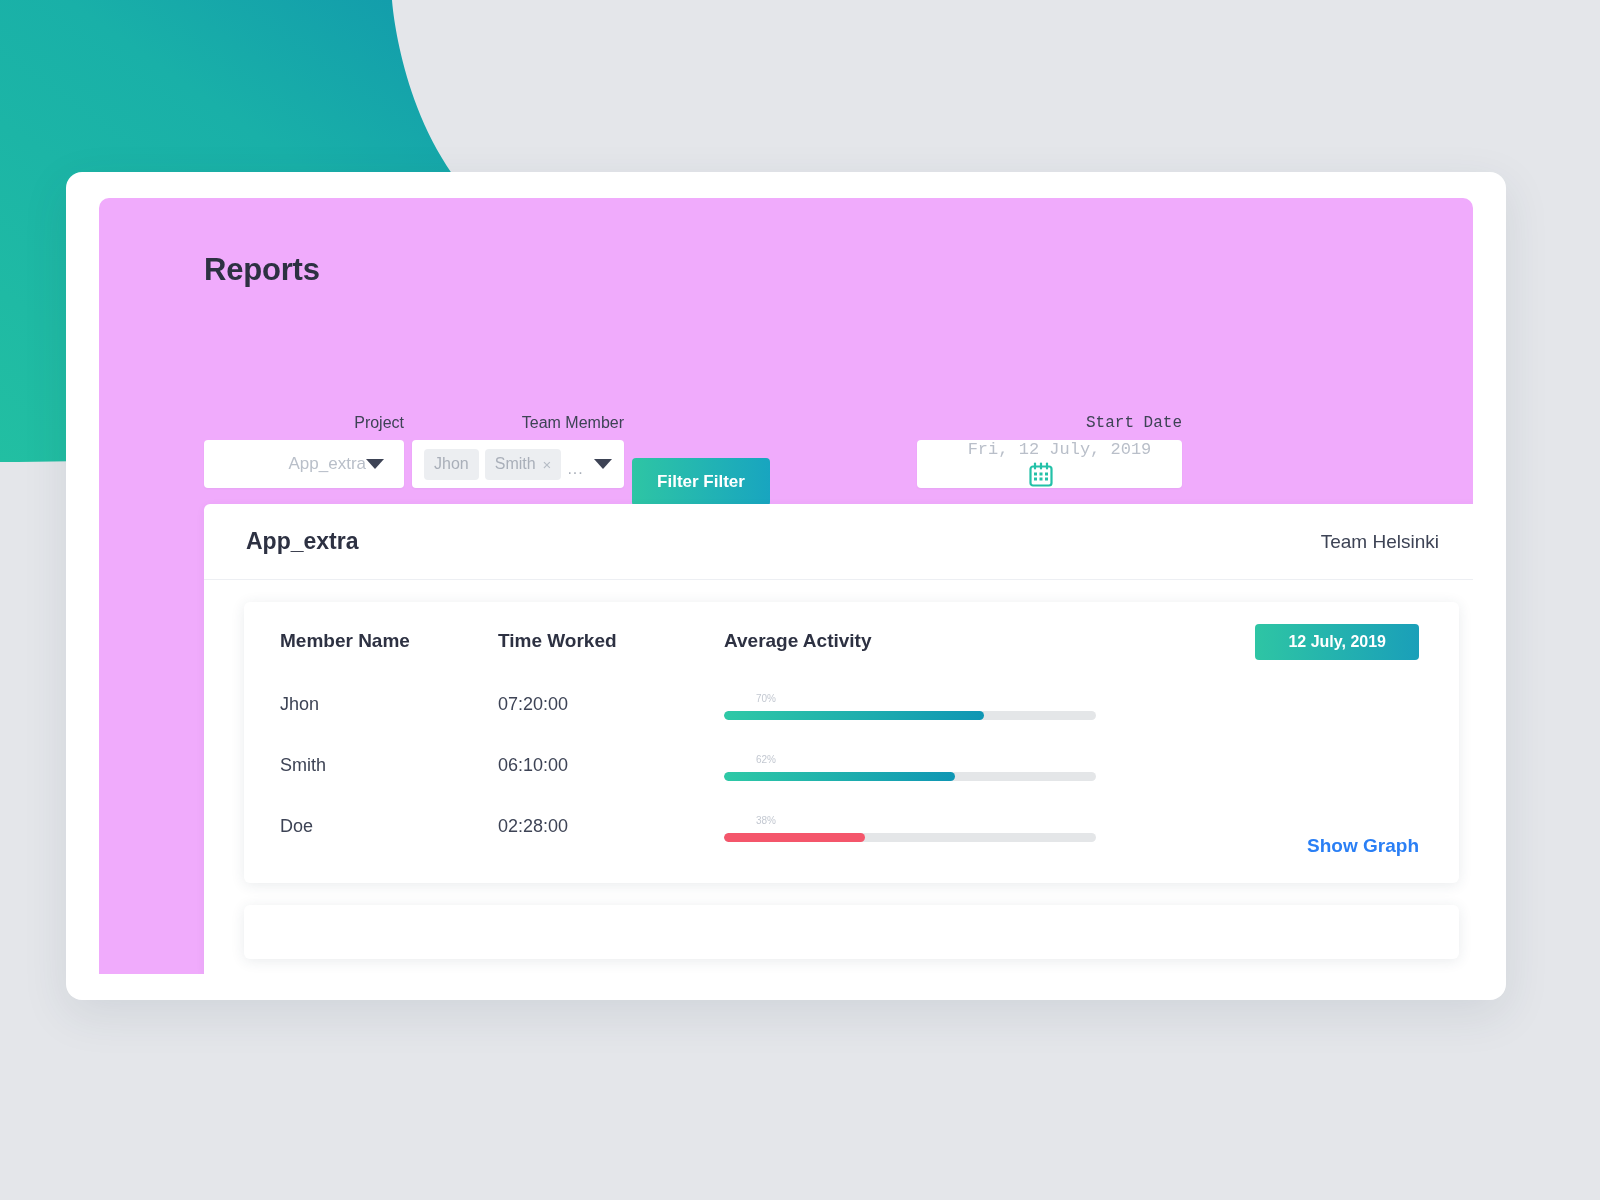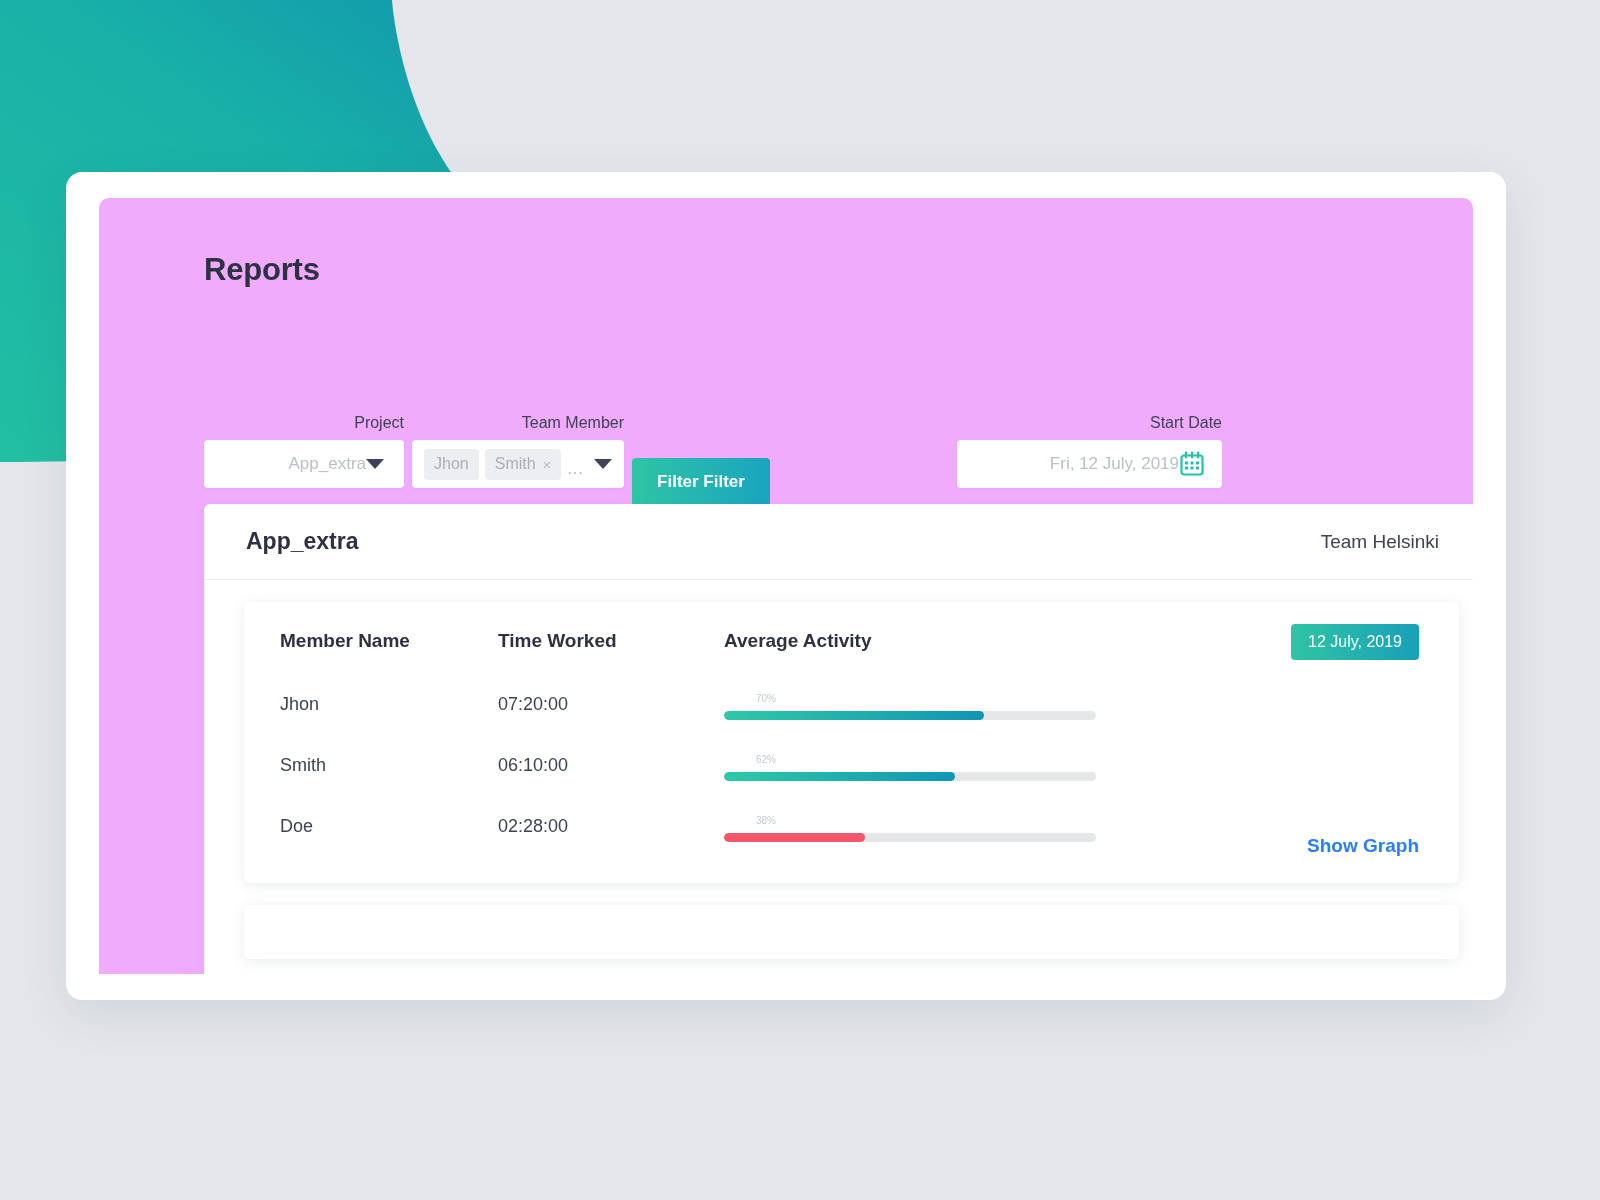--- a/index.html
+++ b/index.html
@@ -145,23 +145,23 @@
     border-radius: 4px;
     background: linear-gradient(90deg, #2ec5a4 0%, #18a5c0 100%);
     color: #ffffff;
     font-family: "Liberation Sans", sans-serif;
     font-size: 17px;
     font-weight: 700;
     cursor: pointer;
   }
 
   
-  #start-date-group { left: 858px; top: 216px; width: 265px; }
+  #start-date-group { left: 818px; top: 216px; width: 265px; font-family: Liberation Mono, monospace; }
   #end-date-group   { left: 1135px; top: 216px; width: 265px; }
-  #start-date-group .field-box, #end-date-group .field-box { width: 265px; }
+  #start-date-group .field-box, #end-date-group .field-box { width: 265px; flex-direction: column; }
 
   .cal-icon { margin-right: 17px; flex: none; display: block; }
 
   
   #project-card {
     position: absolute;
     left: 105px;
     top: 306px;
     width: 1295px;
     height: 470px;
@@ -220,23 +220,23 @@
   .th {
     font-size: 19px;
     font-weight: 700;
     color: #2d3142;
   }
 
   .date-badge {
     background: linear-gradient(90deg, #2ec5a4 0%, #1a9fb9 100%);
     color: #ffffff;
     font-size: 16px;
-    font-weight: 400;
+    font-weight: 700;
     border-radius: 4px;
-    padding: 9px 17px;
+    padding: 9px 33px;
     white-space: nowrap;
     margin-top: -6px;
   }
 
   .report-row {
     display: flex;
     align-items: center;
     min-height: 61px;
   }
 

